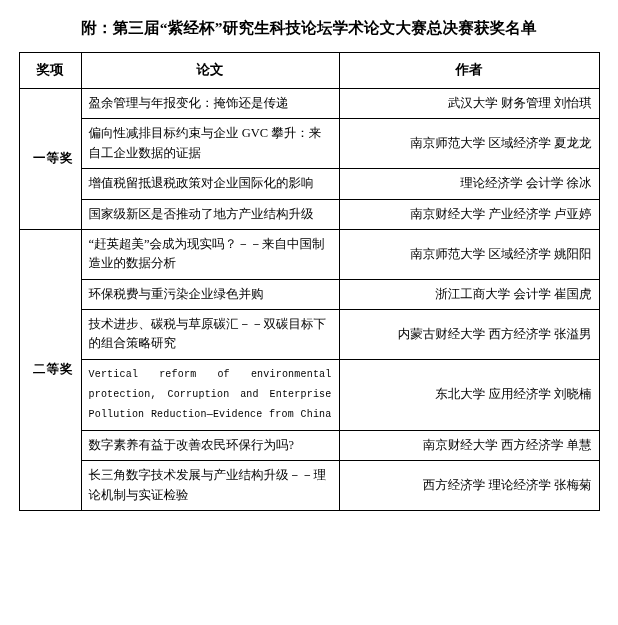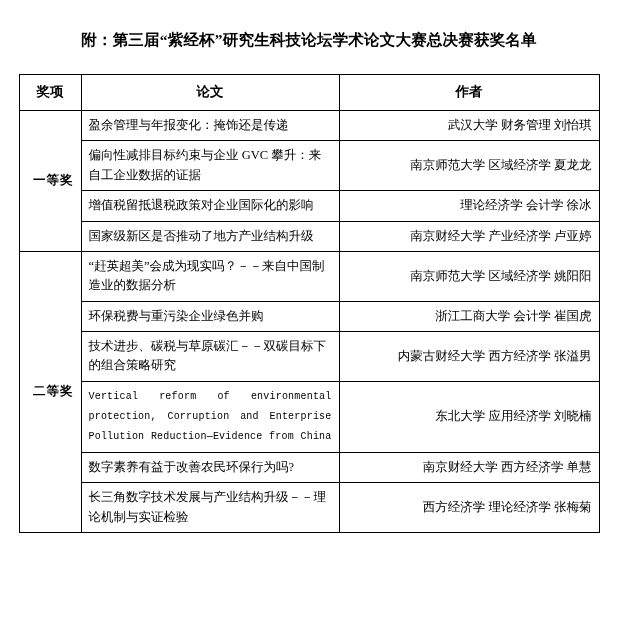--- a/index.html
+++ b/index.html
@@ -11,36 +11,36 @@
     height: 625px;
     background: #ffffff;
     font-family: "Liberation Sans", sans-serif;
     color: #000000;
     overflow: hidden;
   }
   .page {
     width: 618px;
     height: 613px;
     box-sizing: border-box;
-    padding: 12px;
+    padding: 0;
     position: relative;
   }
   .doc-title {
     text-align: center;
     font-family: "Liberation Serif", serif;
     font-weight: bold;
     font-size: 15.5px;
     letter-spacing: 0.2px;
     padding: 18px 10px 12px 10px;
     line-height: 1.3;
   }
   table.award-table {
     border-collapse: collapse;
     width: 580px;
-    margin: 12px auto;
+    margin: 2px auto;
     table-layout: fixed;
   }
   table.award-table th,
   table.award-table td {
     border: 1px solid #000000;
     vertical-align: middle;
     padding: 5px 7px;
     font-size: 12.5px;
     line-height: 1.55;
     font-family: "Liberation Serif", serif;

